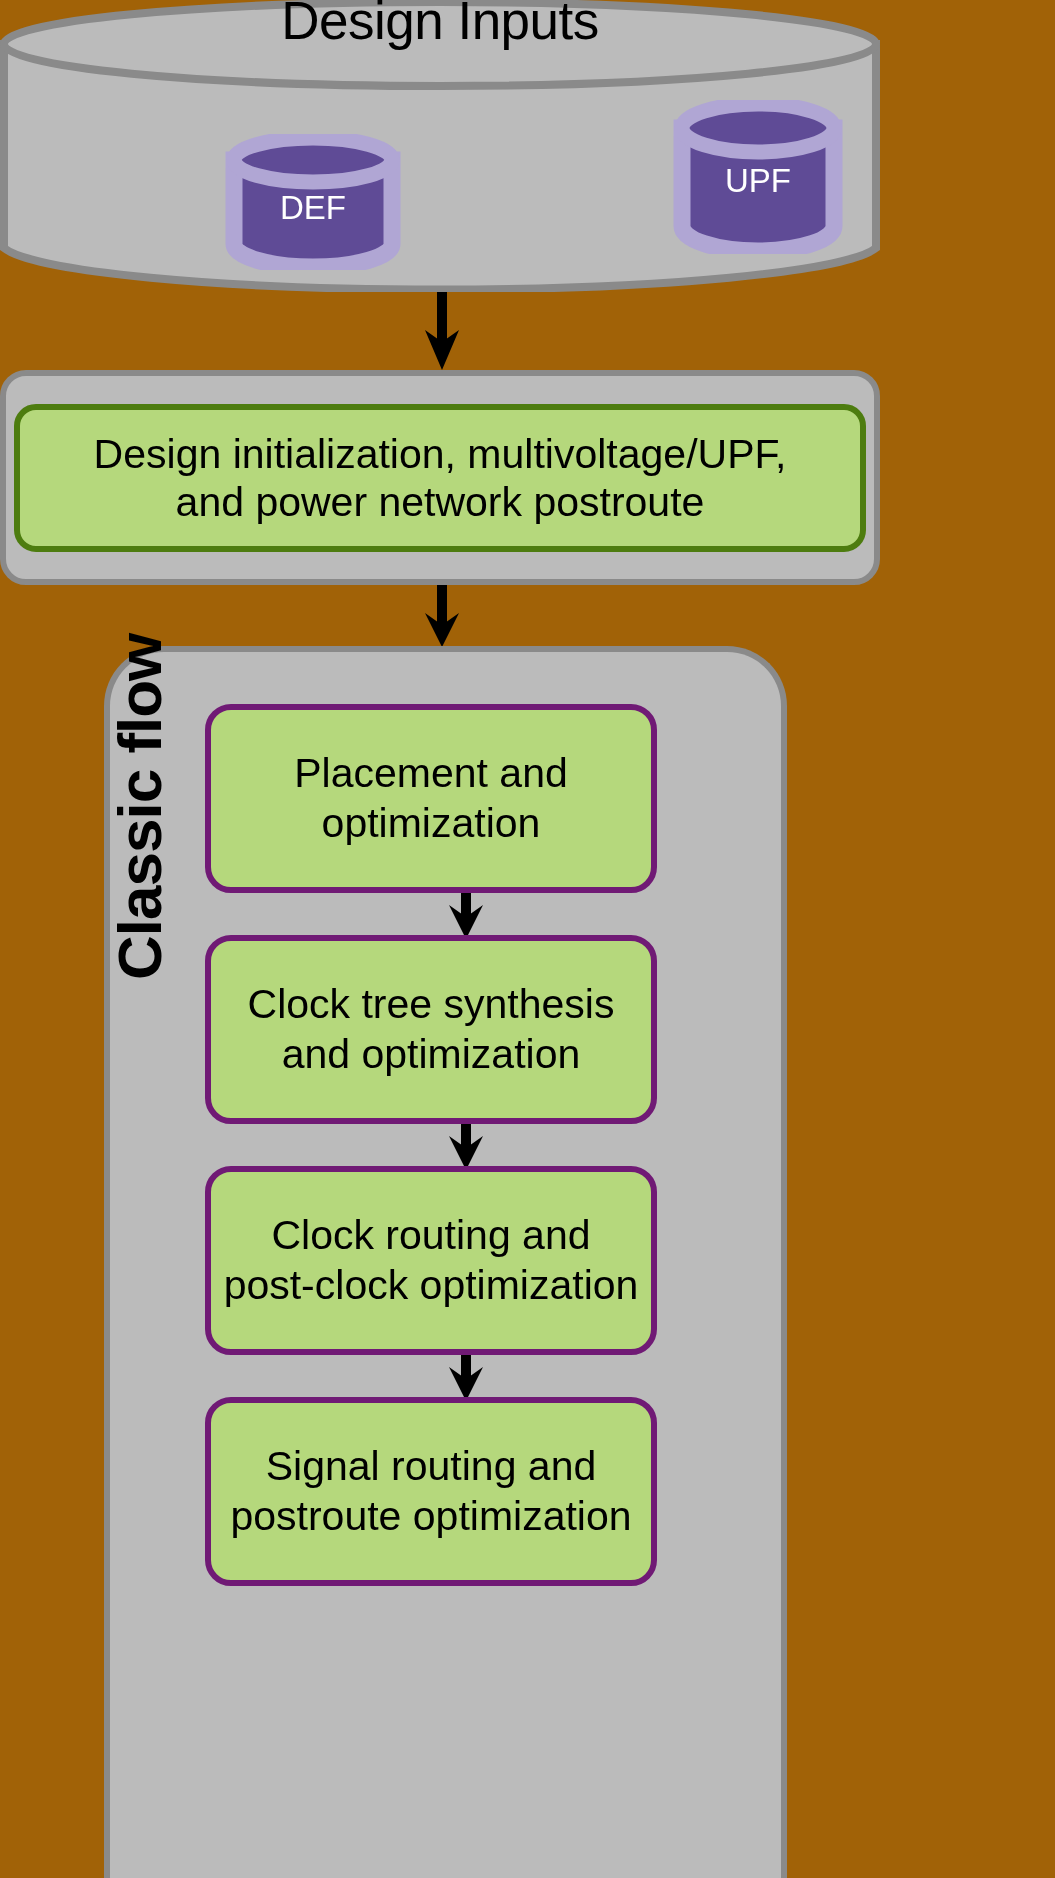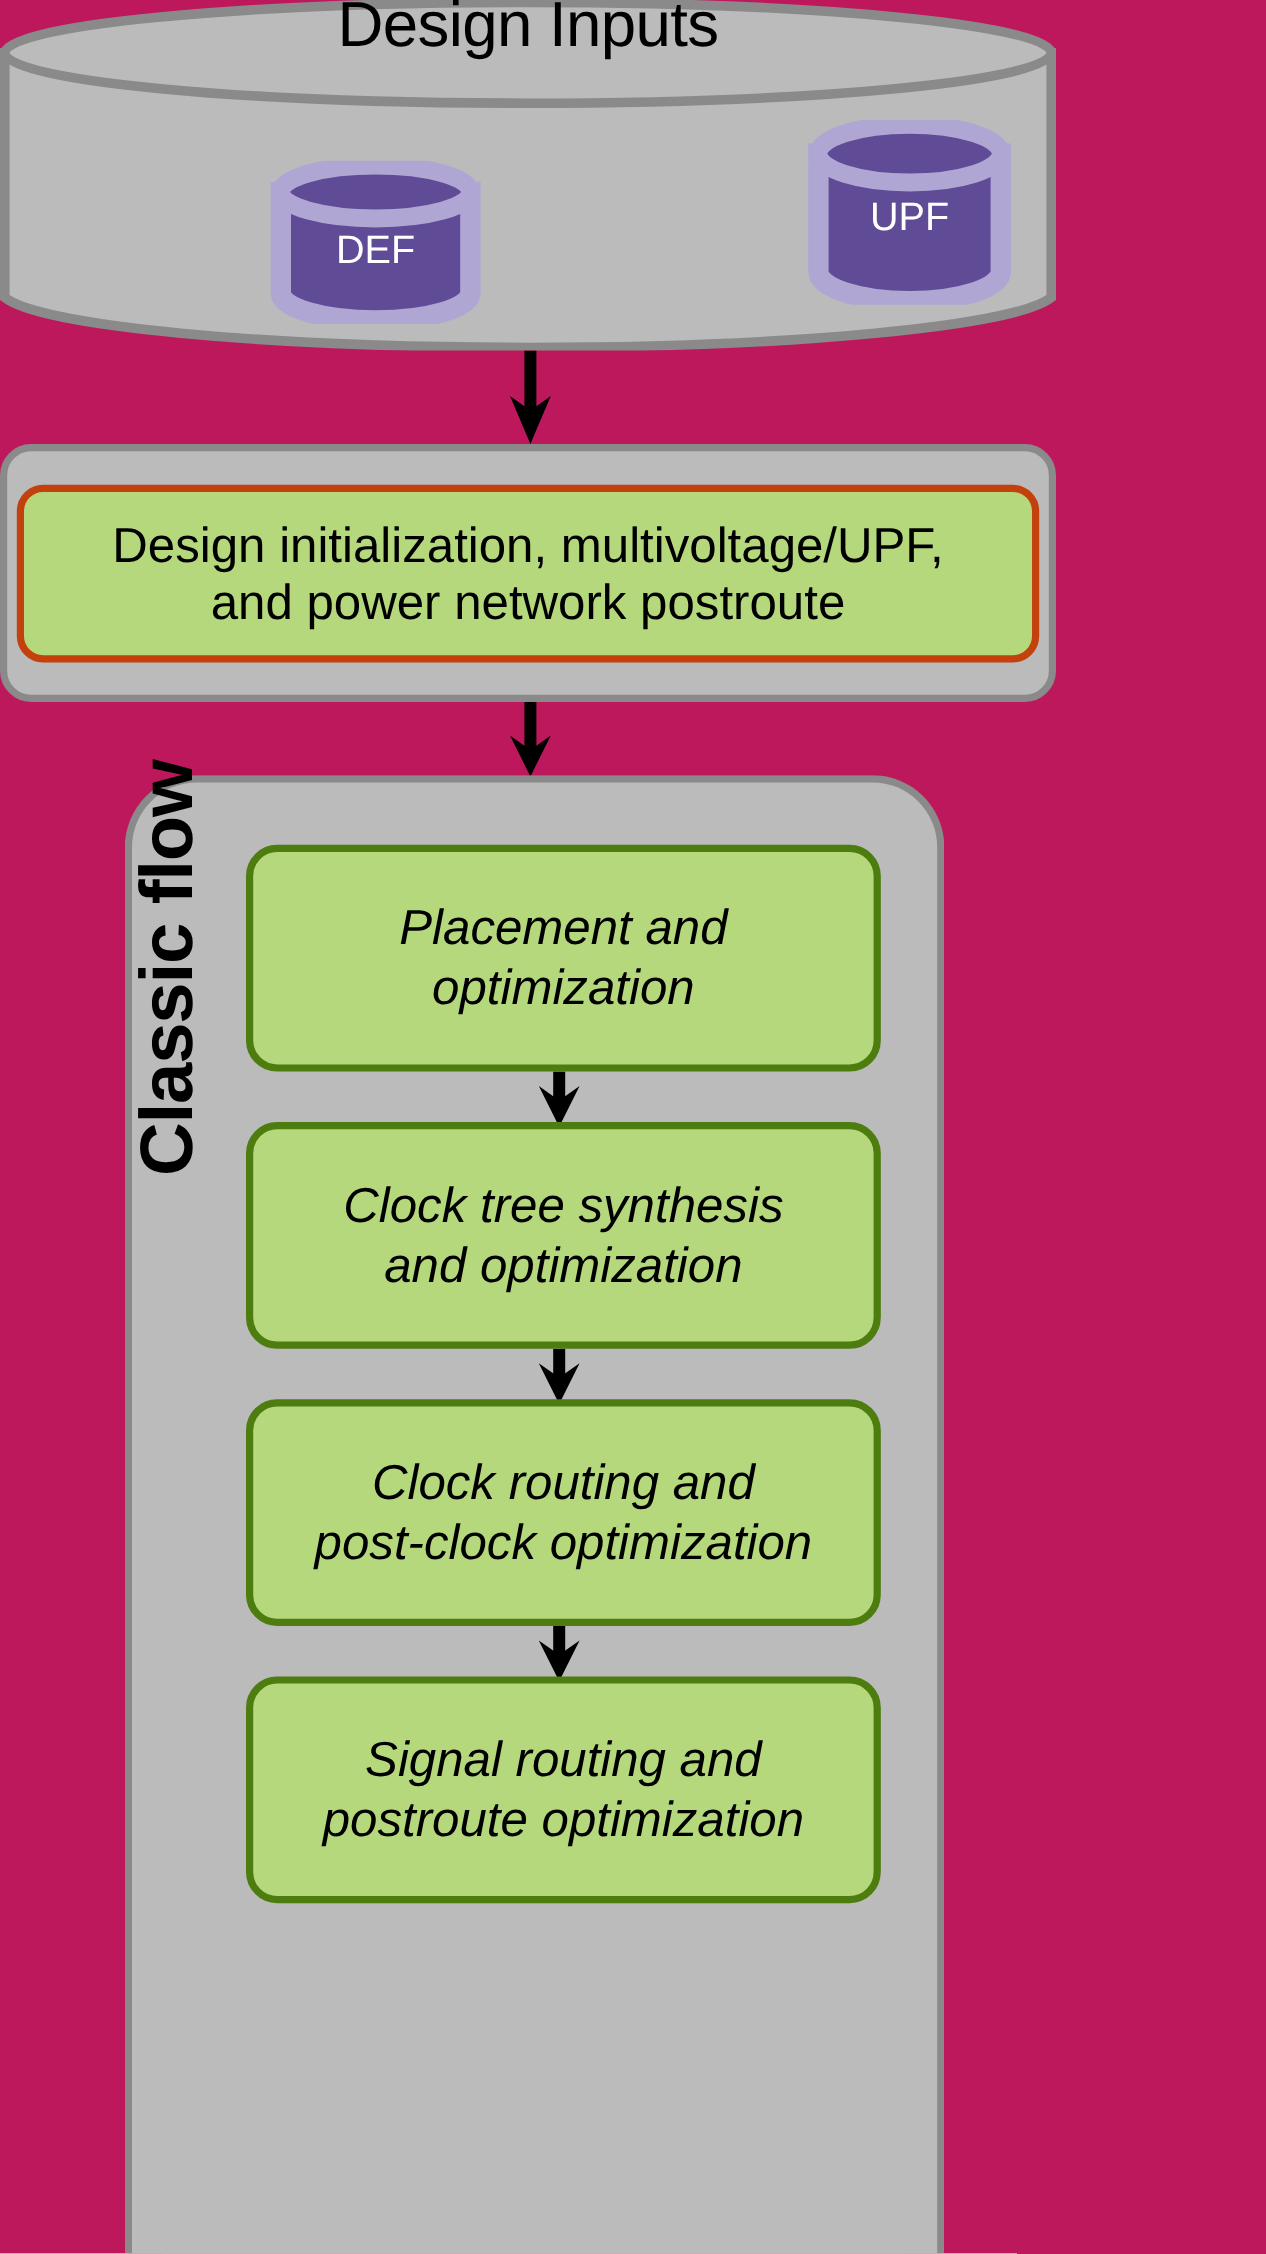--- a/index.html
+++ b/index.html
@@ -7,21 +7,21 @@
     padding: 0;
     background: #ffffff;
   }
   body {
     font-family: "Liberation Sans", sans-serif;
   }
   #canvas {
     position: relative;
     width: 1055px;
     height: 1878px;
-    background: #be185d;
+    background: #a16207;
     overflow: hidden;
   }
 
   
   .db-cyl {
     position: absolute;
     left: 0px;
     top: 0px;
     width: 880px;
     height: 292px;
@@ -65,21 +65,21 @@
   
   .stage-outer {
     position: absolute;
     background: #bbbbbb;
     border: 6px solid #8a8a8a;
     box-sizing: border-box;
   }
   .stage-green {
     position: absolute;
     background: #b5d87c;
-    border: 6px solid #c2410c;
+    border: 6px solid #4d7c0f;
     box-sizing: border-box;
     border-radius: 22px;
     display: flex;
     align-items: center;
     justify-content: center;
     text-align: center;
   }
   .stage-green-text {
     font-size: 41px;
     line-height: 1.18;
@@ -110,30 +110,29 @@
     transform-origin: 40px 40px;
     font-size: 62px;
     font-weight: bold;
     color: #000000;
     white-space: nowrap;
     letter-spacing: -1px;
   }
   .flow-box {
     position: absolute;
     left: 205px;
-    width: 529px;
+    width: 452px;
     background: #b5d87c;
-    border: 6px solid #4d7c0f;
+    border: 6px solid #701a75;
     box-sizing: border-box;
     border-radius: 26px;
     display: flex;
     align-items: center;
     justify-content: center;
     text-align: center;
-    font-style: italic;
   }
   .flow-box-text {
     font-size: 41px;
     line-height: 1.2;
     color: #000000;
     padding: 0 12px;
   }
 </style>
 </head>
 <body>

